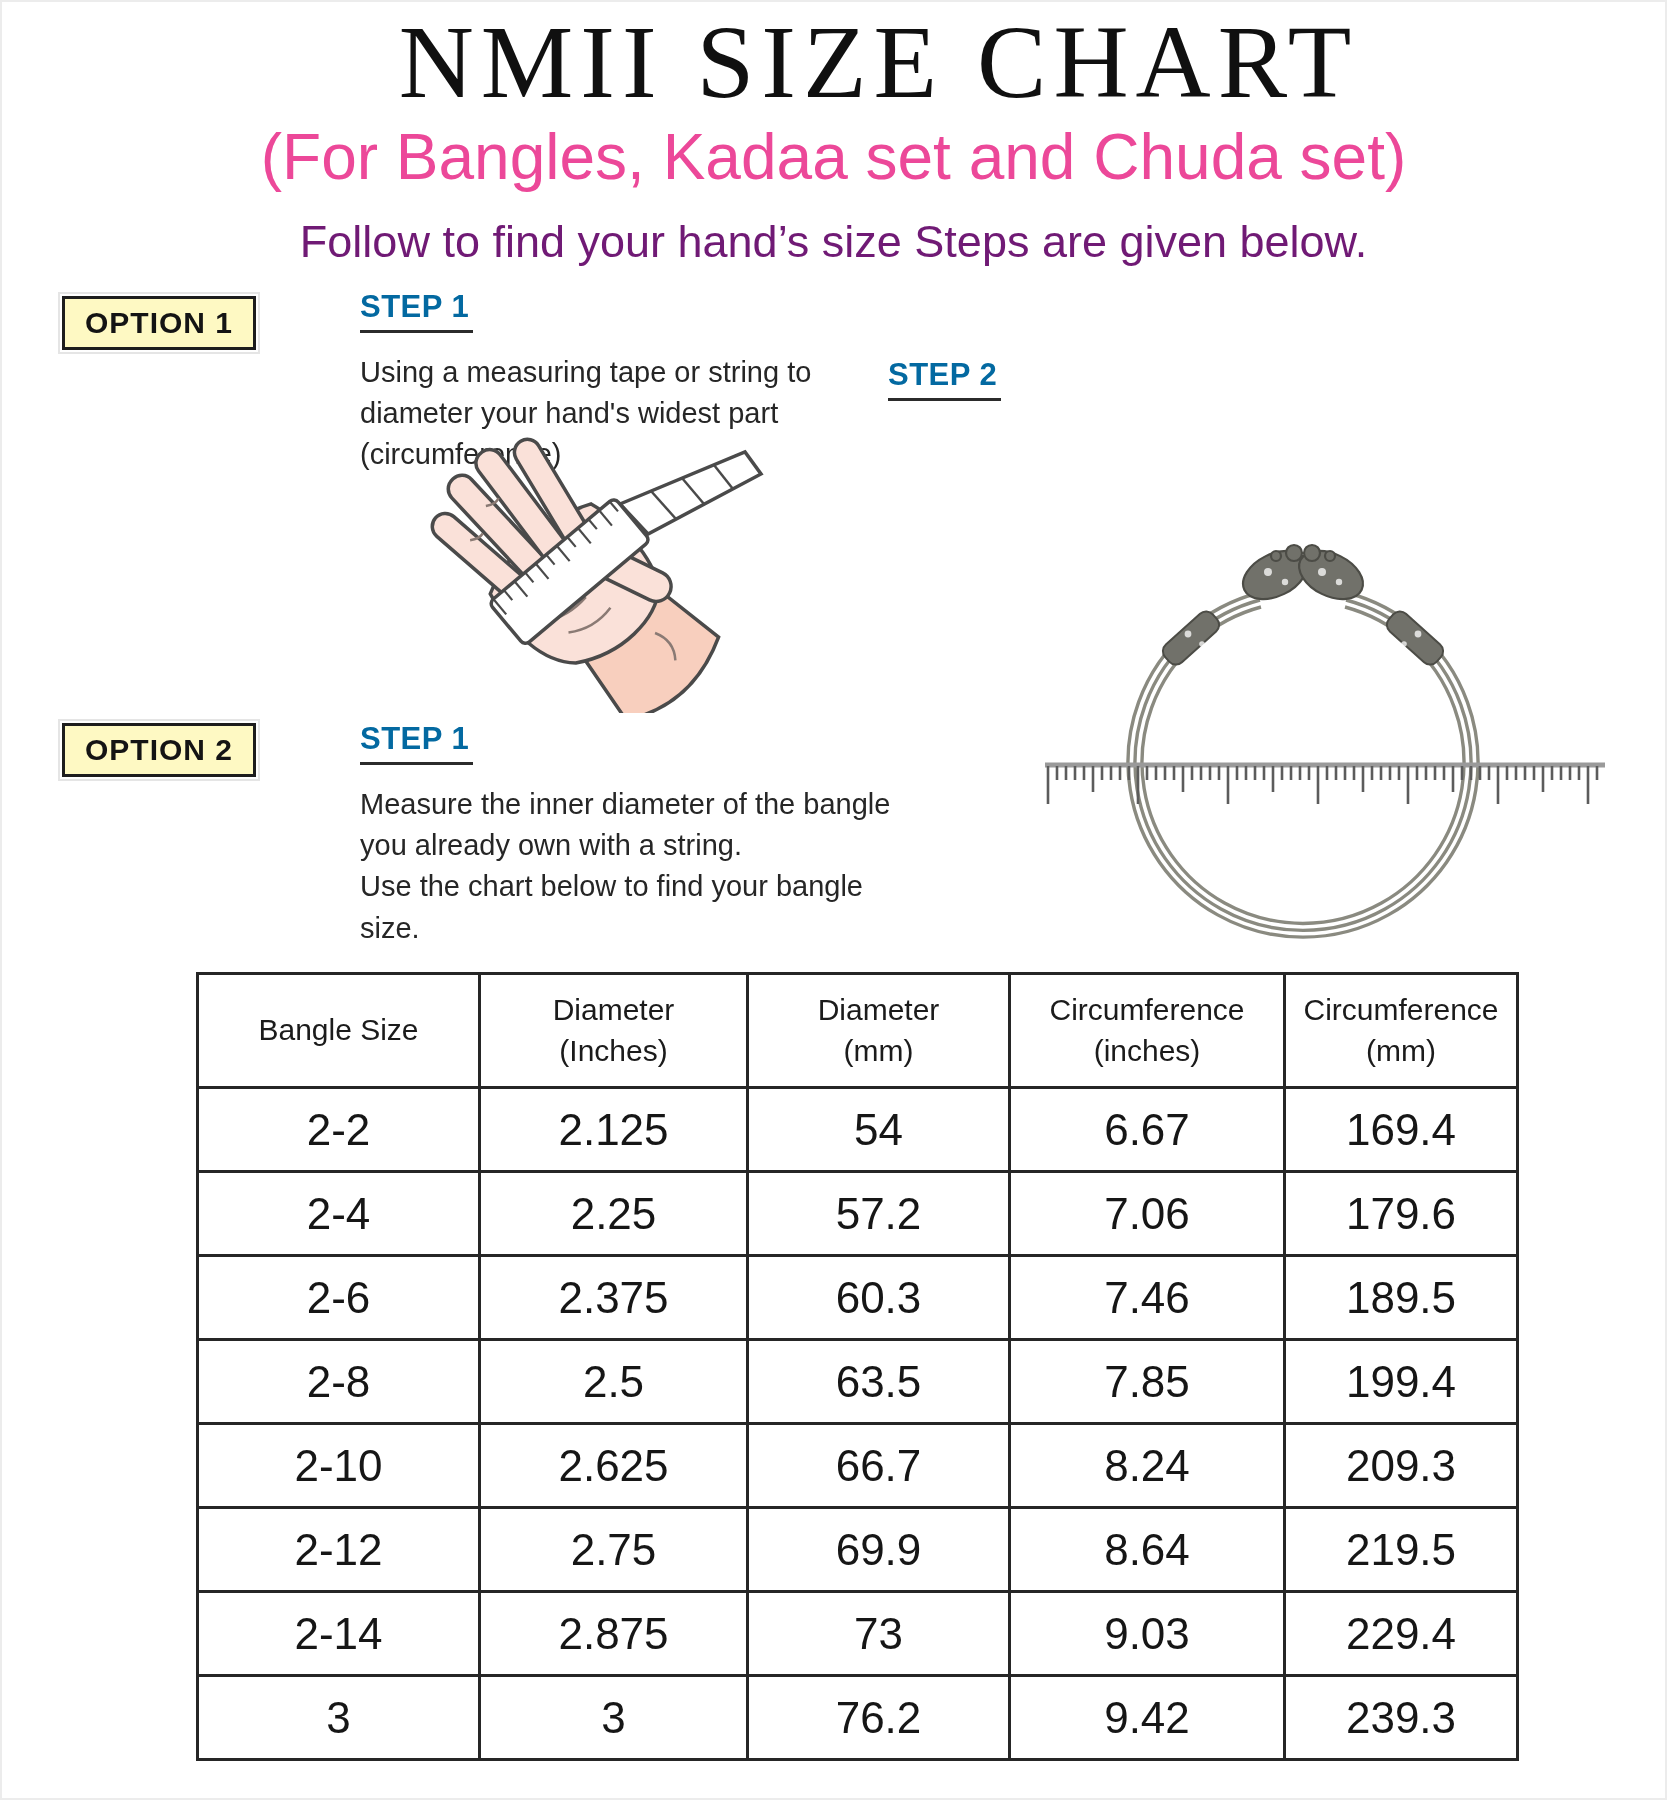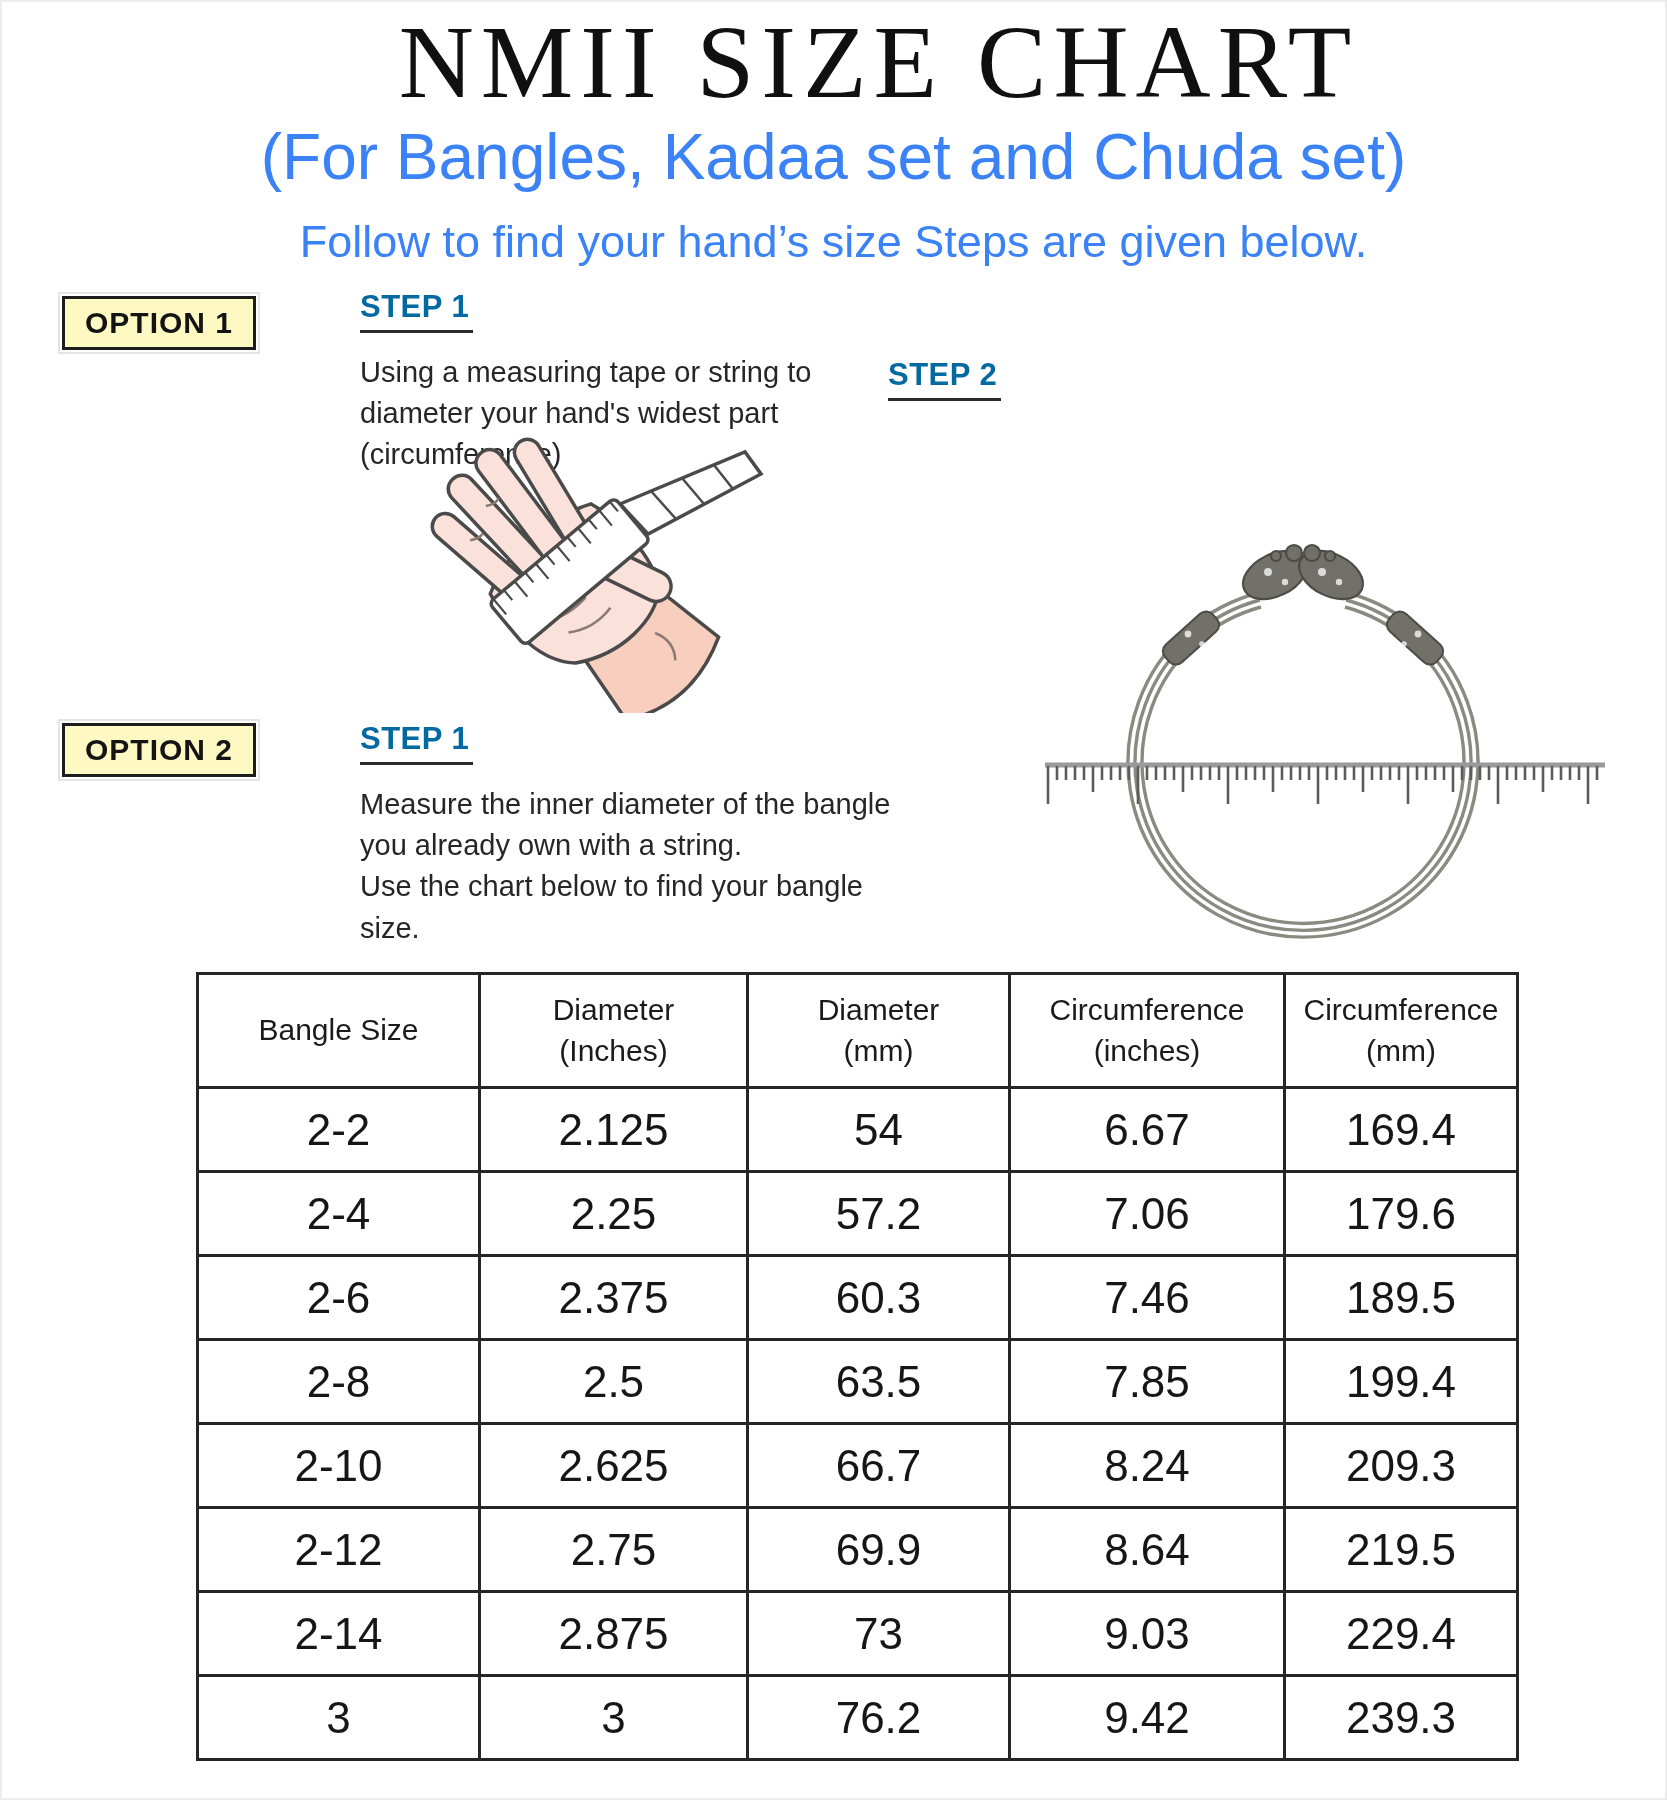--- a/index.html
+++ b/index.html
@@ -8,25 +8,25 @@
     font-family:"Liberation Sans", sans-serif; color:#1e1e1e; overflow:hidden;
     box-shadow: inset 0 0 0 2px #ececec;
   }
   .page-title {
     position:absolute; top:2px; left:0; width:100%; text-align:center;
     font-family:"Liberation Serif", serif; font-weight:400;
     font-size:104px; letter-spacing:7px; color:#101010; white-space:nowrap;padding-left:45px;
   }
   .page-subtitle {
     position:absolute; top:120px; left:0; width:100%; text-align:center;
-    font-size:64px; font-weight:400; color:#3b82f6; white-space:nowrap;
+    font-size:64px; font-weight:400; color:#ec4899; white-space:nowrap;
   }
   .instruction {
     position:absolute; top:216px; left:0; width:100%; text-align:center;
-    font-size:45px; color:#3b82f6; white-space:nowrap;
+    font-size:45px; color:#701a75; white-space:nowrap;
   }
   .option-box {
     position:absolute; border:3px solid #1d1d1d; background:#fef9c3;
     font-size:30px; font-weight:700; letter-spacing:1px; color:#141414;
     padding:7px 20px; box-shadow:0 0 0 2px #fff, 0 0 0 4px rgba(0,0,0,0.10);
   }
   #option1-box { left:62px; top:296px; }
   #option2-box { left:62px; top:723px; }
   .step { position:absolute; }
   #option1-step1-block { left:360px; top:289px; width:480px; }

